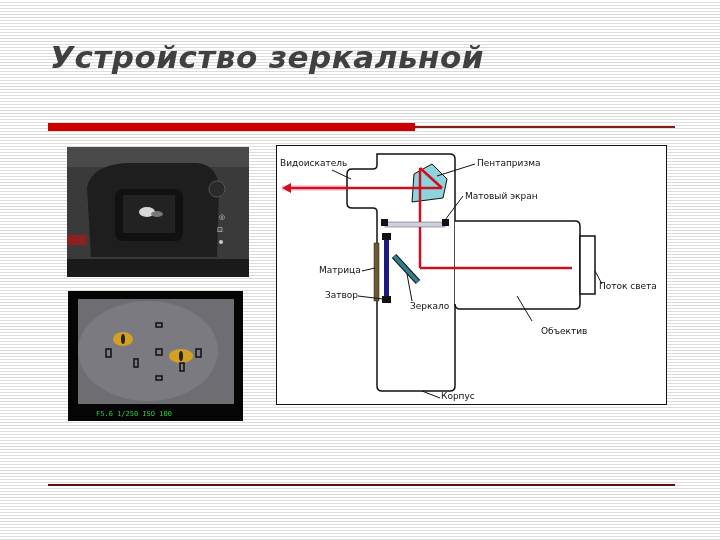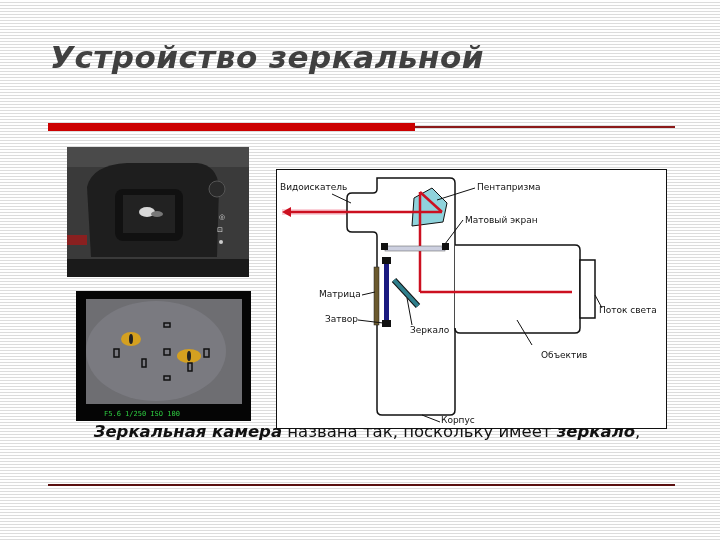--- a/index.html
+++ b/index.html
@@ -9,22 +9,22 @@
     font-family: "DejaVu Sans", sans-serif;
   }
   .title {
     position:absolute; left:50px; top:36px; width:560px;
     font-family:"DejaVu Sans", sans-serif; font-weight:bold; font-style:italic;
     font-size:31px; line-height:43px; color:#404040; letter-spacing:0.5px;
   }
   .rule-thick { position:absolute; left:48px; top:123px; width:367px; height:8px; background:#cc0000; }
   .rule-thin { position:absolute; left:415px; top:126px; width:260px; height:2px; background:#8b1a1a; }
   .photo1 { position:absolute; left:67px; top:147px; width:182px; height:130px; background:#2b2b2b; overflow:hidden; }
-  .photo2 { position:absolute; left:68px; top:291px; width:175px; height:130px; background:#0a0a0a; overflow:hidden;margin-left:8px; }
-  .diagram { position:absolute; left:276px; top:145px; width:389px; height:258px; background:#fff; border:1px solid #111;margin-top:24px; }
+  .photo2 { position:absolute; left:68px; top:291px; width:175px; height:130px; background:#0a0a0a; overflow:hidden; }
+  .diagram { position:absolute; left:276px; top:145px; width:389px; height:258px; background:#fff; border:1px solid #111; }
   .caption {
     position:absolute; left:52px; top:422px; width:630px; text-align:center;
     font-family:"DejaVu Sans", sans-serif; font-size:16.5px; line-height:20px; color:#111;
   }
   .caption b { font-style:italic; }
   .rule-bottom { position:absolute; left:48px; top:484px; width:627px; height:2px; background:#5a1010; }
   .lbl { font-family:"DejaVu Sans", sans-serif; font-size:9px; fill:#111; }
 </style>
 </head>
 <body>
@@ -126,15 +126,14 @@
     <text class="lbl" x="42" y="127">Матрица</text>
     <text class="lbl" x="48" y="152">Затвор</text>
     <text class="lbl" x="133" y="163">Зеркало</text>
     <text class="lbl" x="322" y="143">Поток света</text>
     <text class="lbl" x="264" y="188">Объектив</text>
     <text class="lbl" x="164" y="253">Корпус</text>
   </svg>
 </div>
 
 <div class="caption">
-  <div><b>Зеркальная камера</b><span> названа так, поскольку имеет </span><b>зеркало</b><span>,</span></div>
 </div>
 <div class="rule-bottom"></div>
 
 </body></html>

